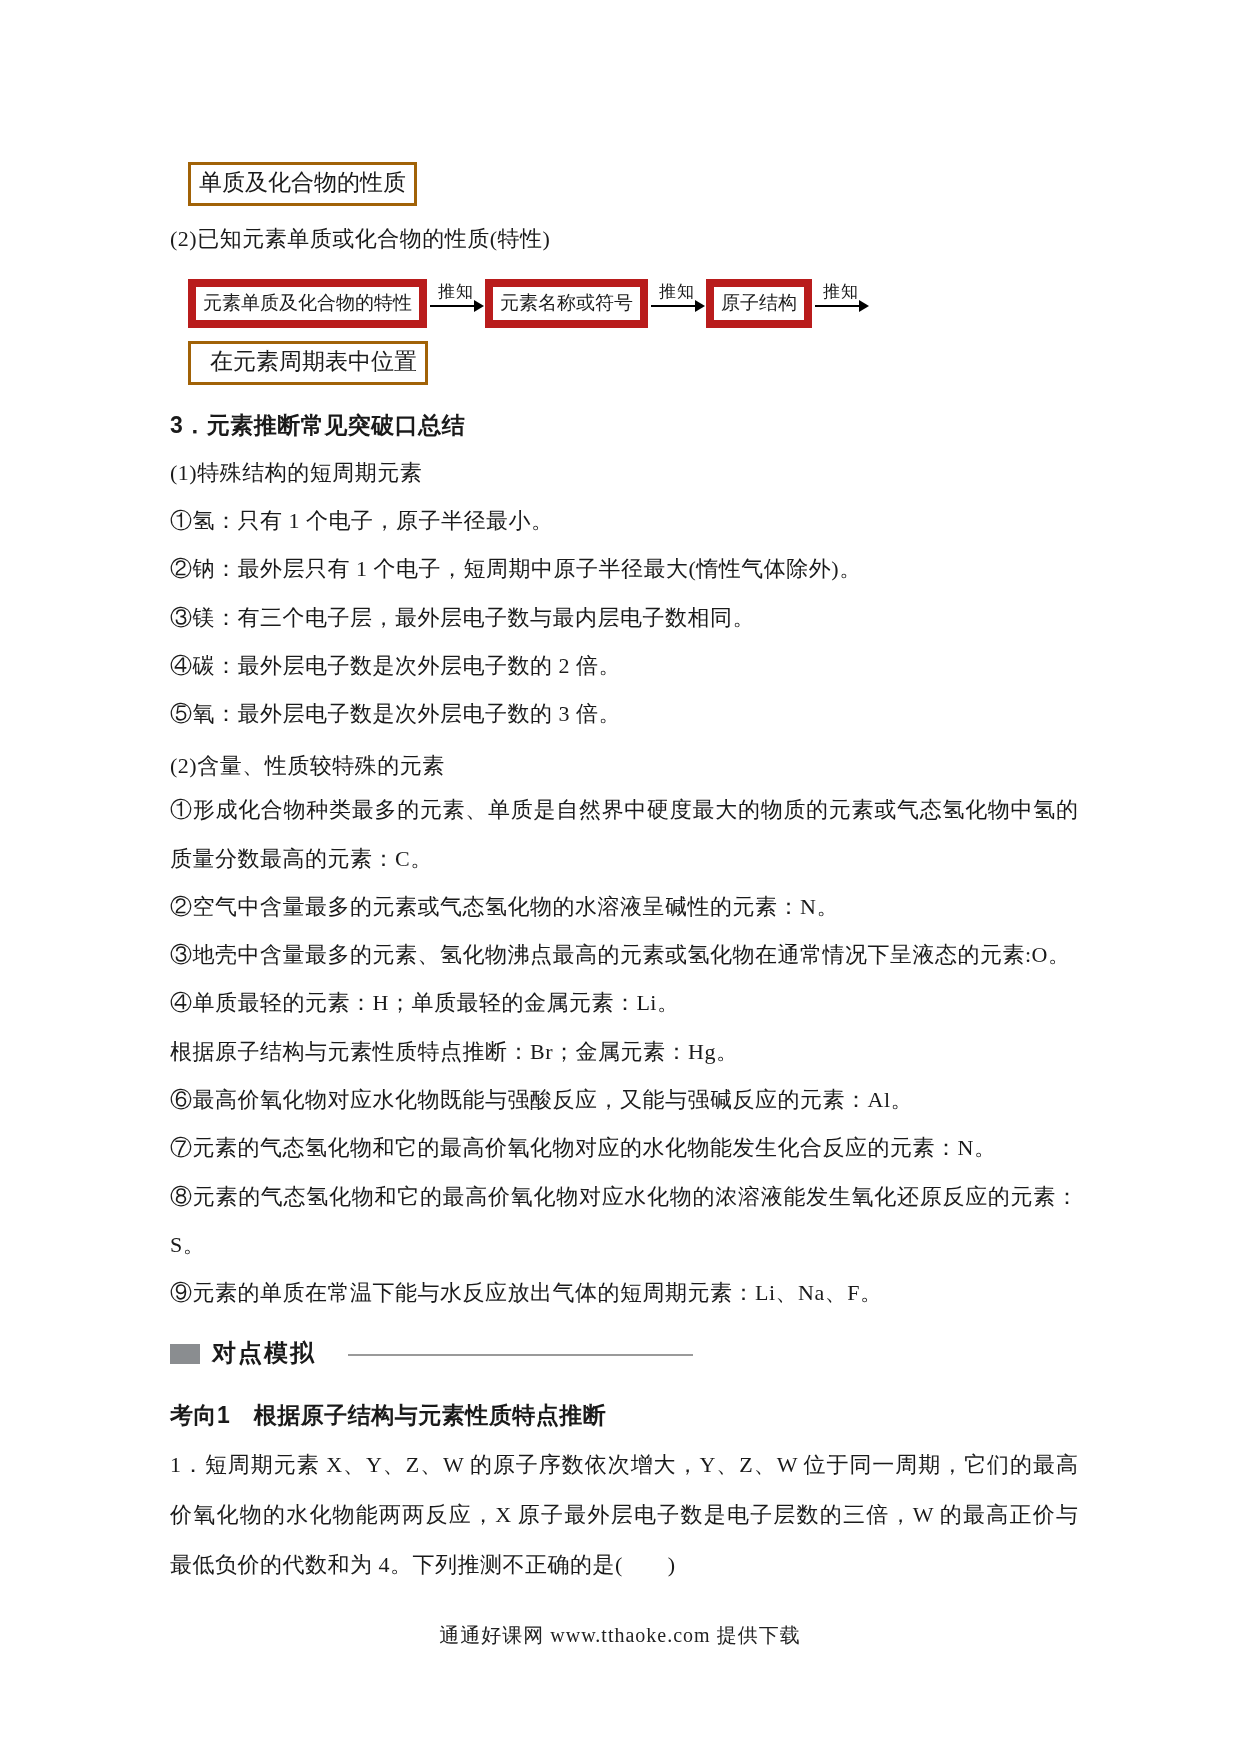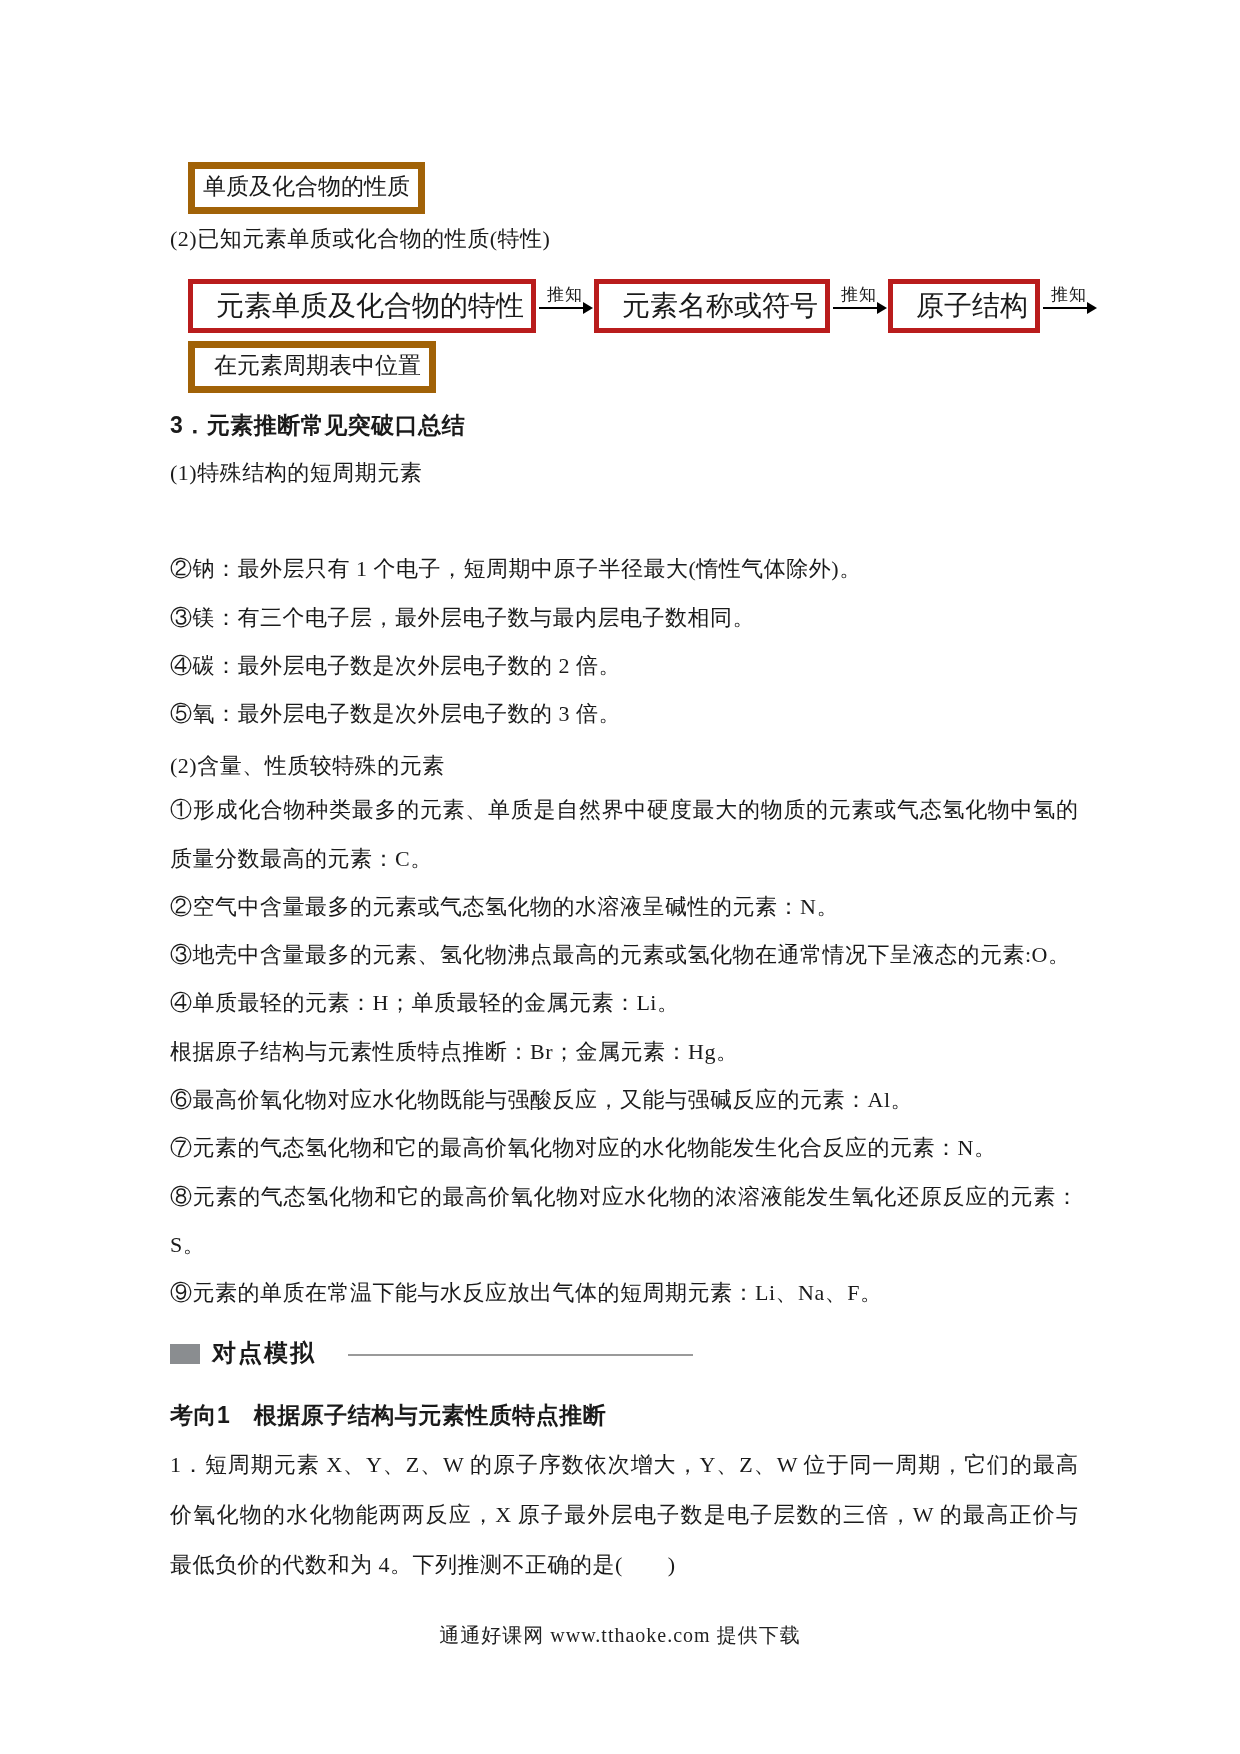--- a/index.html
+++ b/index.html
@@ -23,37 +23,37 @@
   .fill {
     width:908px;
     white-space:normal;
     text-align:justify;
     text-align-last:justify;
     letter-spacing:0;
   }
   .bold { font-weight:bold; font-family:"Liberation Sans","DejaVu Sans",sans-serif; font-size:23px; }
   .kbox {
     position:absolute;
-    border:7px solid #a16207;
+    border:3px solid #a16207;
     padding:4px 8px 5px 8px;
     font-size:23px;
     line-height:1.25;
     white-space:nowrap;
     background:#fff;
   }
   .flow-row {
     position:absolute;
     left:188px; top:279px;
     display:flex;
     align-items:center;
   }
   .fbox {
-    border:5px solid #b91c1c;
-    padding:4px 7px 5px 23px;
-    font-size:28px;
+    border:8px solid #b91c1c;
+    padding:4px 7px 5px 7px;
+    font-size:19px;
     line-height:1.25;
     white-space:nowrap;
   }
   .farrow {
     display:flex;
     flex-direction:column;
     align-items:center;
     margin:0 3px;
     transform:translateY(-9px);
   }
@@ -130,20 +130,21 @@
       <span class="fshaft"></span>
     </div>
   </div>
 
   <div class="kbox" style="left:188px; top:341px;padding-left:19px;">在元素周期表中位置</div>
 
   <div class="line bold" style="top:409px;">3．元素推断常见突破口总结</div>
 
   <div class="line" style="top:457px;">(1)特殊结构的短周期元素</div>
 
+  <div class="line" style="top:505px;">①氢：只有 1 个电子，原子半径最小。</div>
   <div class="line" style="top:553px;">②钠：最外层只有 1 个电子，短周期中原子半径最大(惰性气体除外)。</div>
   <div class="line" style="top:602px;">③镁：有三个电子层，最外层电子数与最内层电子数相同。</div>
   <div class="line" style="top:650px;">④碳：最外层电子数是次外层电子数的 2 倍。</div>
   <div class="line" style="top:698px;">⑤氧：最外层电子数是次外层电子数的 3 倍。</div>
 
   <div class="line" style="top:750px;">(2)含量、性质较特殊的元素</div>
 
   <div class="line fill" style="top:794px;">①形成化合物种类最多的元素、单质是自然界中硬度最大的物质的元素或气态氢化物中氢的</div>
   <div class="line" style="top:843px;">质量分数最高的元素：C。</div>
   <div class="line" style="top:891px;">②空气中含量最多的元素或气态氢化物的水溶液呈碱性的元素：N。</div>

